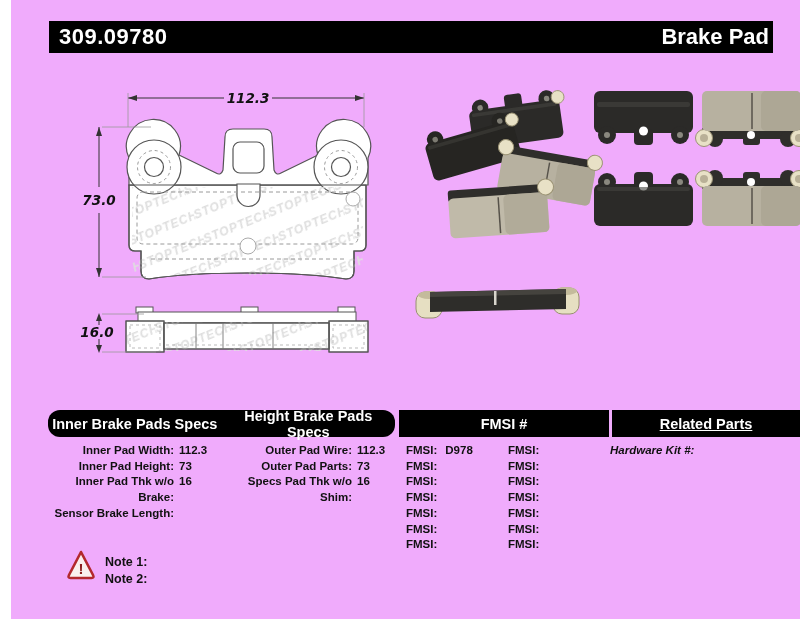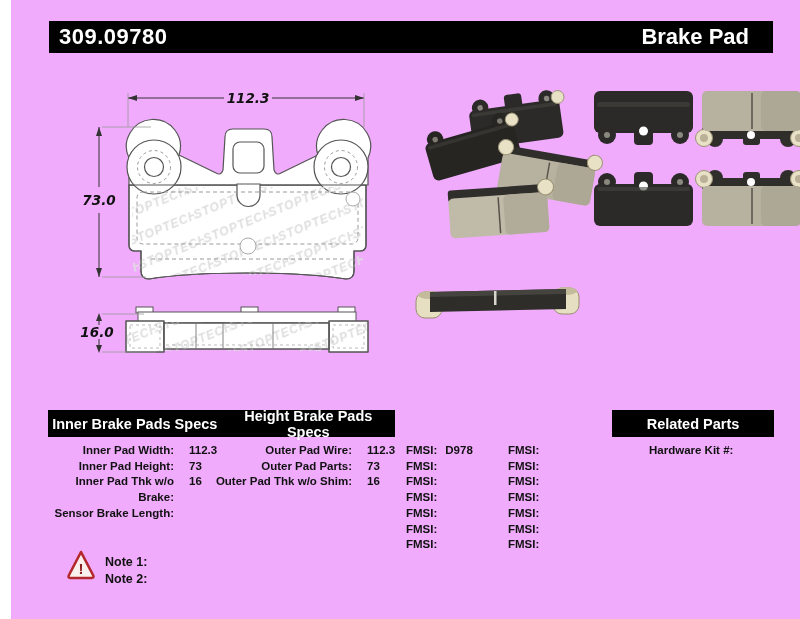--- a/index.html
+++ b/index.html
@@ -2,46 +2,46 @@
 <html><head>
 <meta charset="utf-8">
 <style>
   html,body{margin:0;padding:0;background:#fff;}
   #page{position:relative;width:800px;height:619px;background:#f0abfc;overflow:hidden;
         font-family:"Liberation Sans",sans-serif;color:#111;margin-left:11px;}
   
   .titlebar{position:absolute;left:38px;top:21px;width:724px;height:32px;background:#000;
             display:flex;align-items:center;justify-content:space-between;}
   .titlebar .pn{color:#fff;font-size:22px;font-weight:bold;padding-left:10px;letter-spacing:.5px;}
-  .titlebar .pt{color:#fff;font-size:22px;font-weight:bold;padding-right:24px;}
+  .titlebar .pt{color:#fff;font-size:22px;font-weight:bold;padding-right:4px;}
   
   .svgabs{position:absolute;}
   
   .thead{position:absolute;top:410px;height:27px;background:#000;color:#fff;
          display:flex;align-items:center;font-weight:bold;font-size:14.5px;}
-  .thead-specs{left:37px;width:347px;}
+  .thead-specs{left:37px;width:347px;border-radius:12px;}
   .thead-specs span{flex:1;text-align:center;}
   .thead-center{justify-content:center;}
   .thead-fmsi{left:388px;width:210px;}
-  .thead-related{left:601px;width:162px;}
+  .thead-related{left:601px;width:188px;text-decoration:underline;}
   
   .col{position:absolute;top:443px;font-size:11.5px;font-weight:bold;line-height:15.7px;}
   .speccol{width:205px;}
-  .spec-row{display:flex;gap:10px;}
+  .spec-row{display:flex;}
   .spec-row .lbl{text-align:right;}
   .inner-col{left:30px;}
   .inner-col .lbl{width:133px;}
   .outer-col{left:204px;}
   .outer-col .lbl{width:137px;}
   .spec-row .val{margin-left:5px;white-space:pre;}
   .fmsi-row{display:flex;}
   .fmsi-row .val{margin-left:8px;white-space:pre;}
   .fmsi-c1{left:395px;}
   .fmsi-c2{left:497px;}
-  .related-col{left:638px;}
+  .related-col{left:599px;font-style:italic;}
   
   .notes-text{position:absolute;left:94px;top:554px;font-size:12.5px;font-weight:bold;line-height:17px;}
   .warn{position:absolute;left:55px;top:549px;}
 </style>
 </head>
 <body>
 
 <div id="page">
 
   <div class="titlebar">
@@ -233,20 +233,23 @@
       <path d="M24,207 L160,204 L160,224 L24,227 Z" fill="#2e2d2a"></path>
       <path d="M24,207 L160,204 L160,209 L24,212 Z" fill="#45433e"></path>
       <rect x="88" y="206" width="2.5" height="14" fill="#d8d5cc"></rect>
     </g>
   </svg>
 
   <div class="thead thead-specs">
     <span>Inner Brake Pads Specs</span>
     <span>Height Brake Pads Specs</span>
   </div>
+  <div class="thead thead-center thead-fmsi">
+    <span>FMSI #</span>
+  </div>
   <div class="thead thead-center thead-related">
     <span>Related Parts</span>
   </div>
 
   <div class="col speccol inner-col">
     <div class="spec-row">
       <span class="lbl">Inner Pad Width:</span>
       <span class="val">112.3</span>
     </div>
     <div class="spec-row">
@@ -266,21 +269,21 @@
   <div class="col speccol outer-col">
     <div class="spec-row">
       <span class="lbl">Outer Pad Wire:</span>
       <span class="val">112.3</span>
     </div>
     <div class="spec-row">
       <span class="lbl">Outer Pad Parts:</span>
       <span class="val">73</span>
     </div>
     <div class="spec-row">
-      <span class="lbl">Outer Pad Thk w/o Shim:</span>
+      <span class="lbl">Specs Pad Thk w/o Shim:</span>
       <span class="val">16</span>
     </div>
   </div>
 
   <div class="col fmsi-c1">
     <div class="fmsi-row">
         <span>FMSI:</span>
         <span class="val">D978</span>
       </div>
     <div class="fmsi-row">

